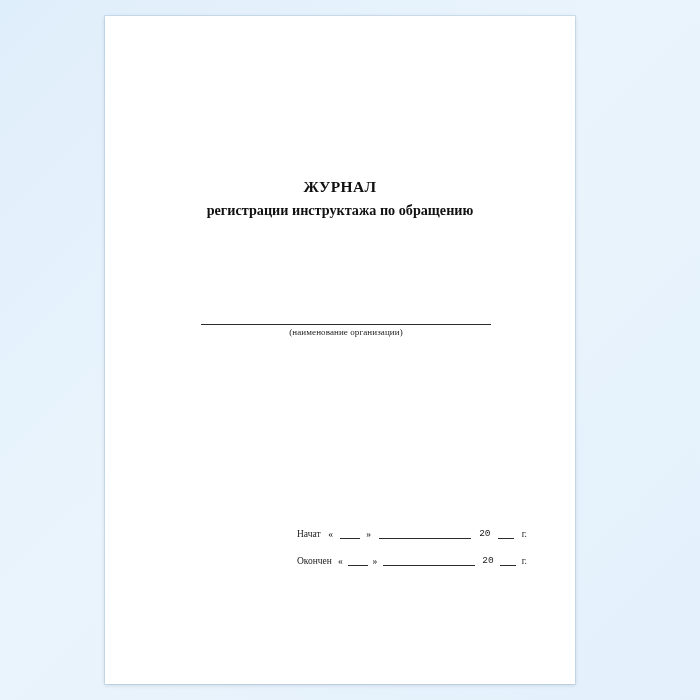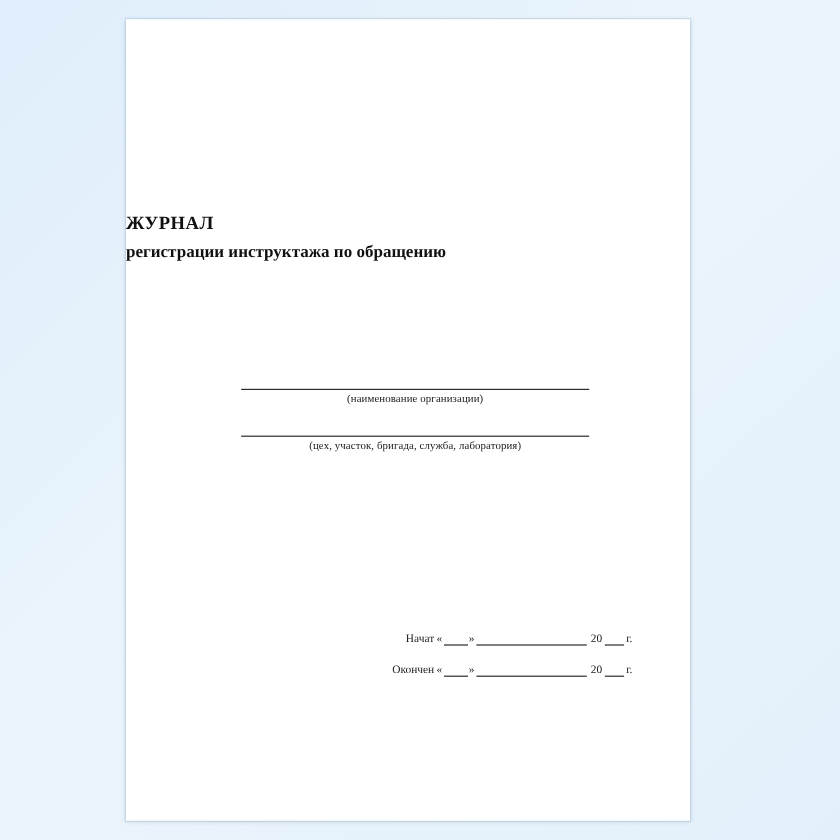--- a/index.html
+++ b/index.html
@@ -33,21 +33,21 @@
     width: 100%;
     height: 100%;
   }
 
   
   .title-block {
     position: absolute;
     left: 0;
     right: 0;
     top: 160px;
-    text-align: left;
+    text-align: center;
   }
   .title-main {
     font-weight: bold;
     font-size: 15.5px;
     letter-spacing: 0.4px;
     color: #111;
     line-height: 1.45;
   }
   .title-sub {
     font-weight: bold;
@@ -94,21 +94,21 @@
     position: absolute;
     right: 48px;
     top: 512px;
     width: 230px;
     font-size: 9.5px;
     color: #1b1b1b;
   }
   .date-row {
     display: flex;
     align-items: flex-end;
-    justify-content: flex-end;
+    justify-content: space-between;
     white-space: nowrap;
     margin-bottom: 16px;
   }
   .date-row .lbl {
     padding-right: 2px;
   }
   .date-row .short-rule {
     display: inline-block;
     width: 20px;
     border-bottom: 1px solid #2b2b2b;
@@ -124,44 +124,41 @@
   }
   .date-row .mini-rule {
     display: inline-block;
     width: 16px;
     border-bottom: 1px solid #2b2b2b;
     height: 8px;
     margin: 0 2px;
   }
   .date-row .yr {
     padding-left: 1px;
+    font-family: Liberation Mono, monospace;
   }
 </style>
 </head>
 <body>
 
 <div class="page-wrap">
   <div class="sheet">
     <div class="sheet-inner">
 
       <div class="title-block">
         <div class="title-main">ЖУРНАЛ</div>
         <div class="title-sub">
           <span>регистрации инструктажа по обращению</span>
         </div>
       </div>
 
       <div class="org-block">
         <div class="fill-group">
           <div class="rule"></div>
           <div class="caption">(наименование организации)</div>
-        </div>
-        <div class="fill-group second">
-          <div class="rule"></div>
-          <div class="caption">(цех, участок, бригада, служба, лаборатория)</div>
         </div>
       </div>
 
       <div class="dates-block">
         <div class="date-row">
           <span class="lbl">Начат</span>
           <span>«</span>
           <span class="short-rule"></span>
           <span>»</span>
           <span class="long-rule"></span>

